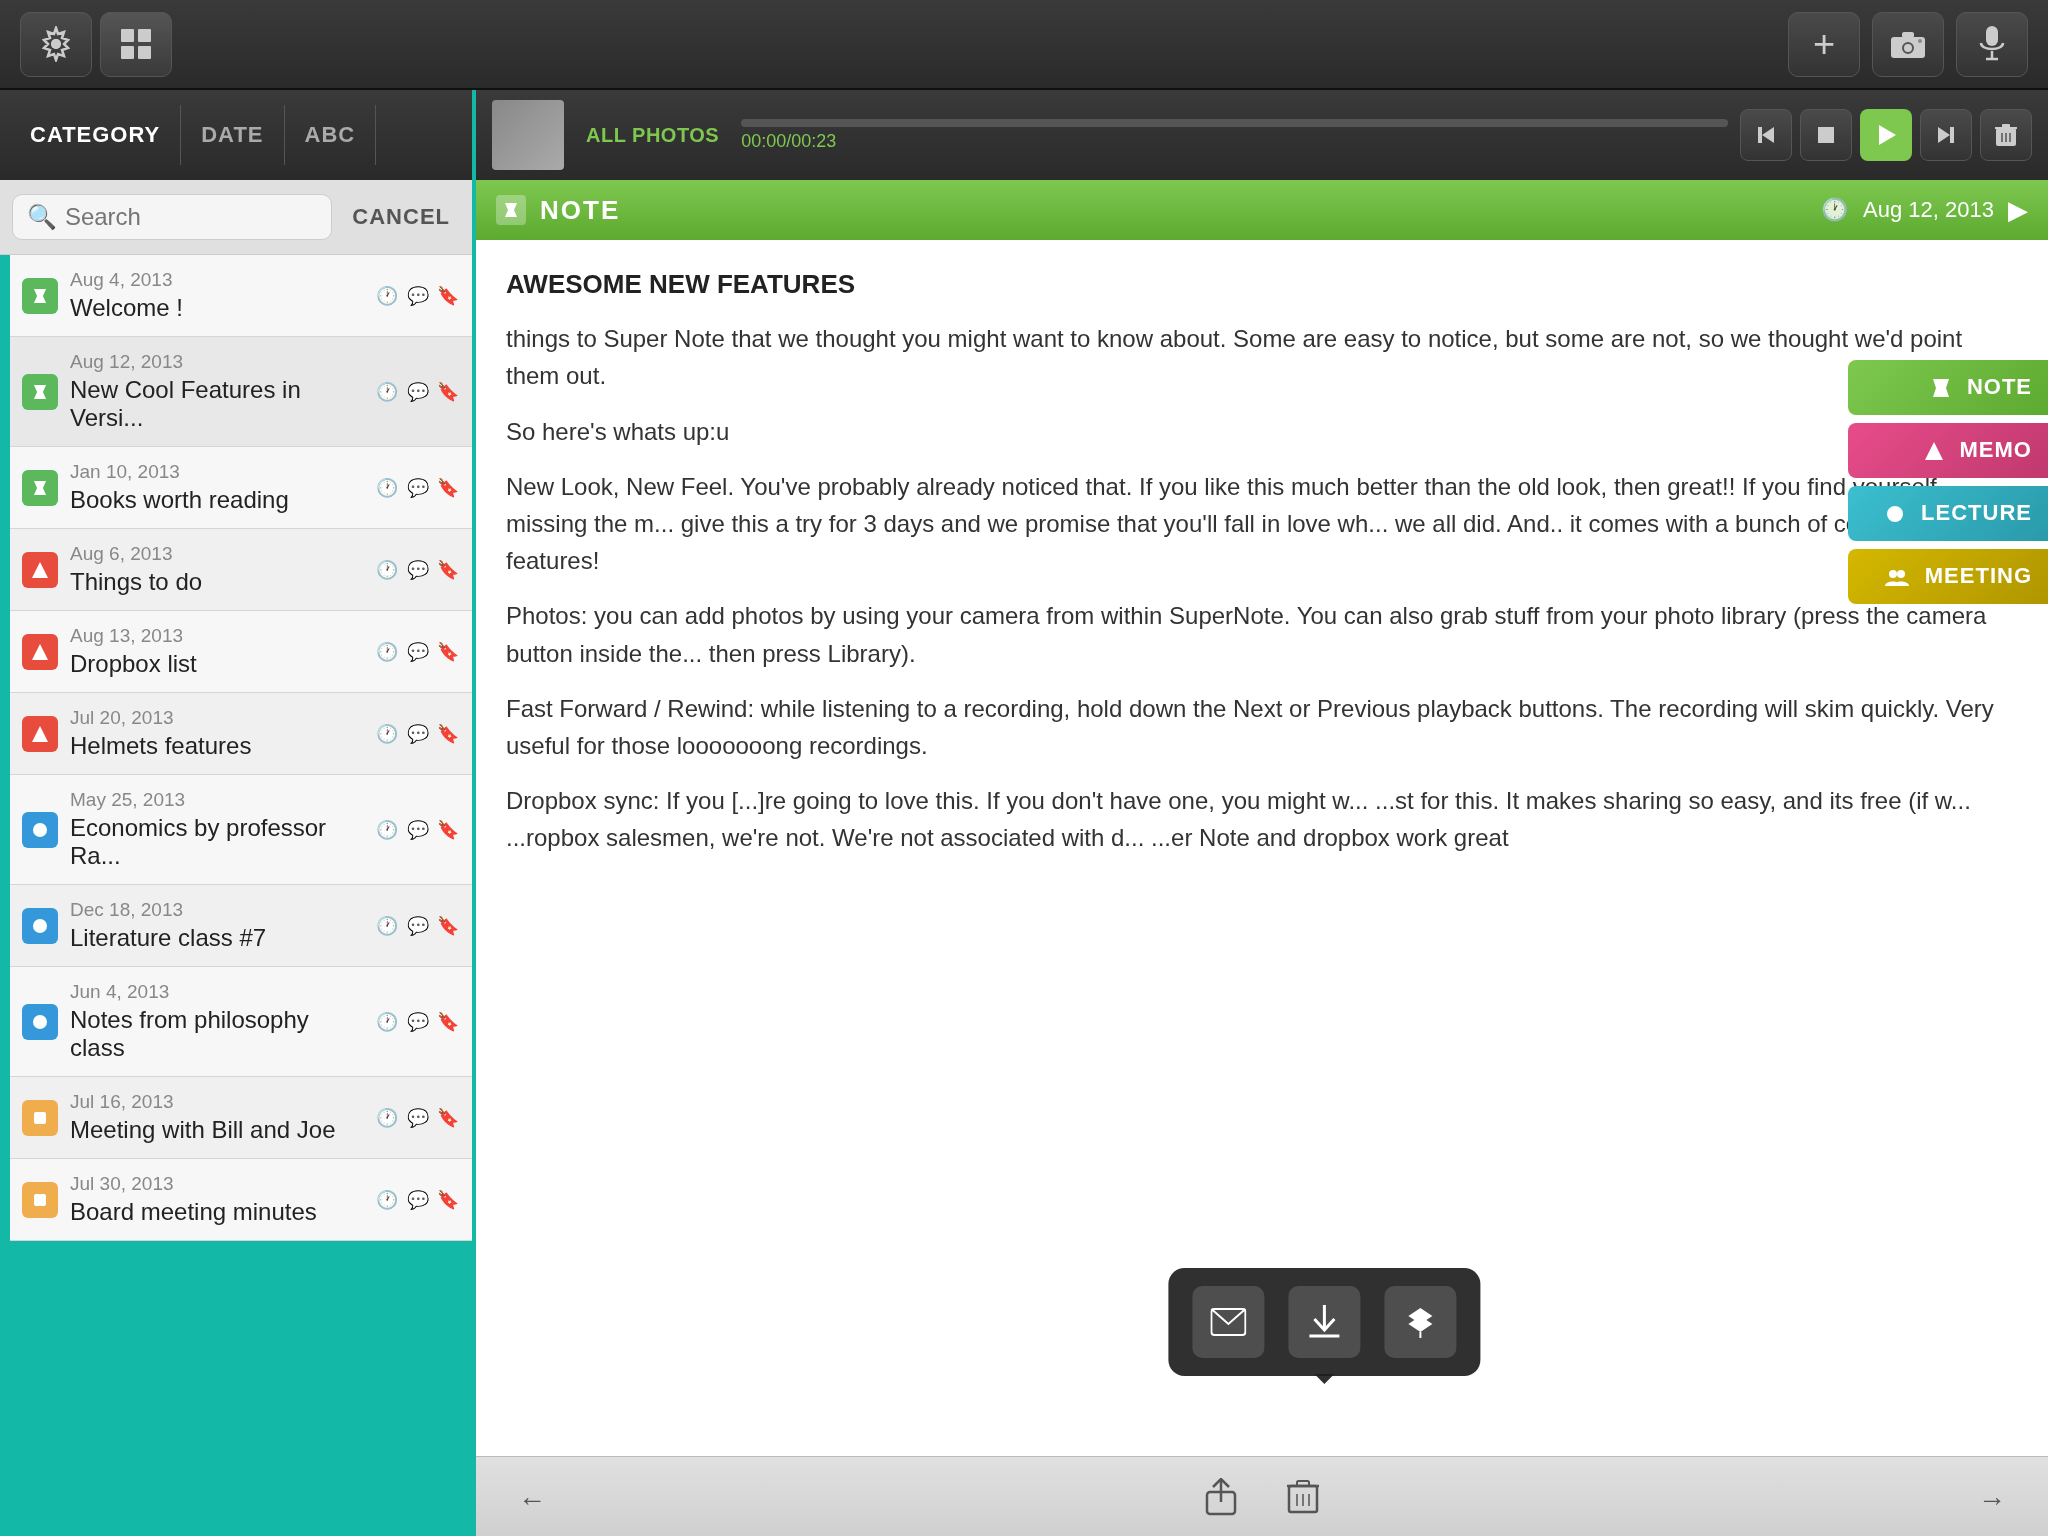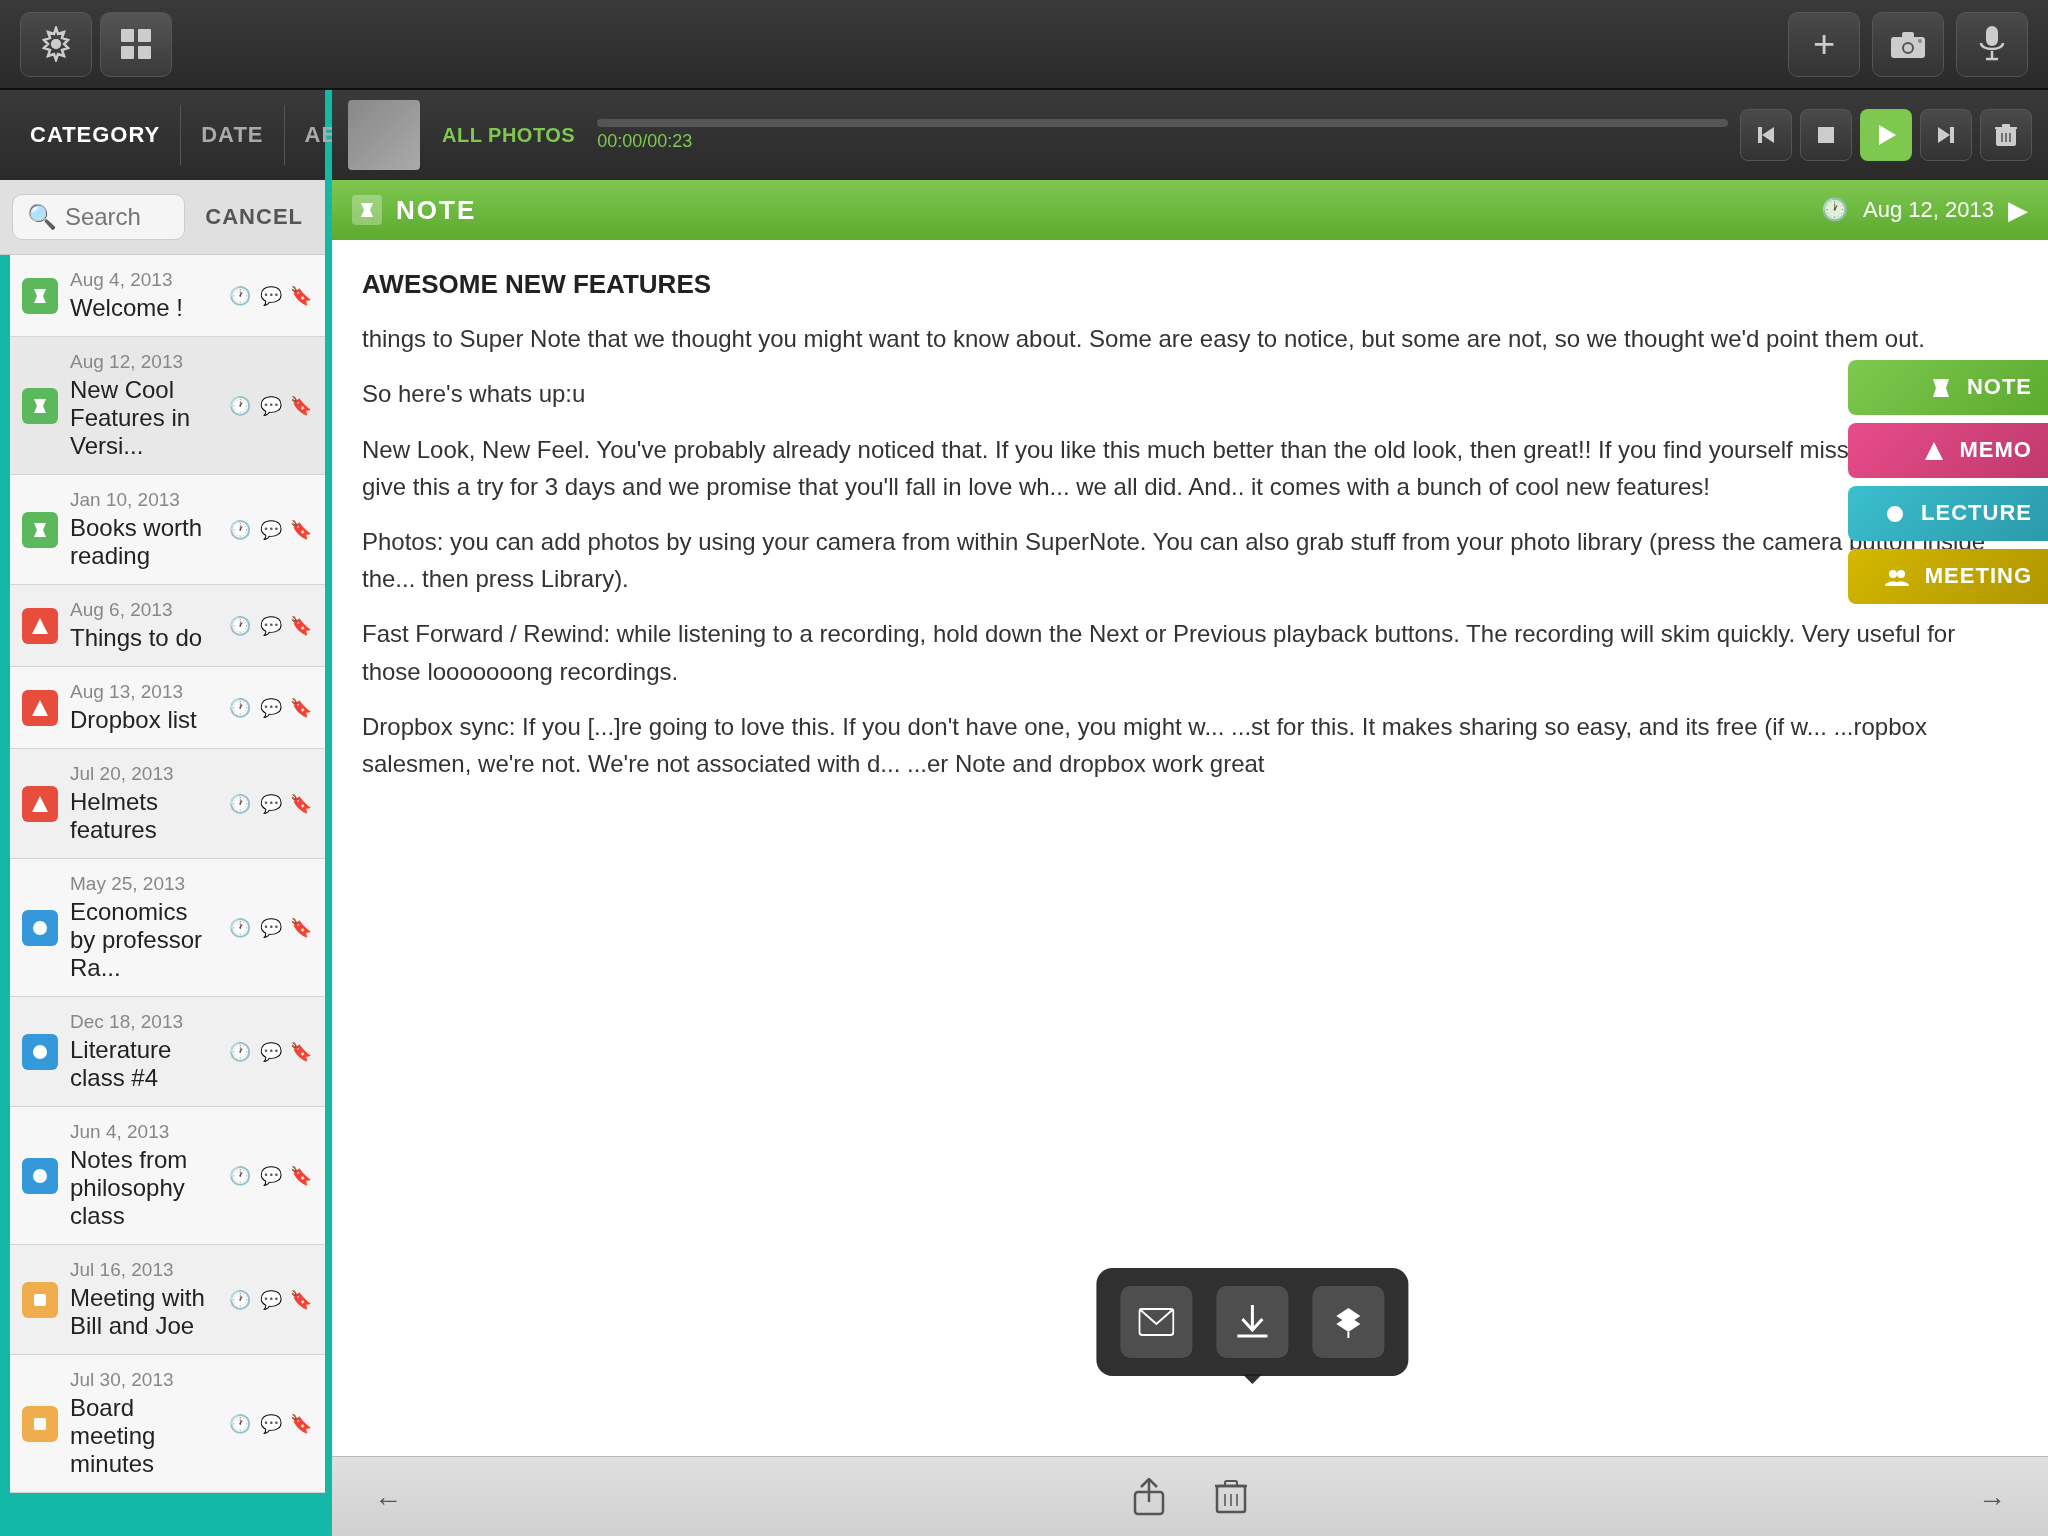--- a/index.html
+++ b/index.html
@@ -45,26 +45,26 @@
 
     
     .main-content {
       display: flex;
       flex: 1;
       overflow: hidden;
     }
 
     
     .sidebar {
-      width: 332px;
+      width: 476px;
       background: #f0f0f0;
       display: flex;
       flex-direction: column;
       flex-shrink: 0;
-      border-right: 7px solid #14b8a6;
+      border-right: 4px solid #14b8a6;
     }
 
     
     .category-header {
       height: 90px;
       background: linear-gradient(180deg, #3a3a3a 0%, #2a2a2a 100%);
       display: flex;
       align-items: center;
       padding: 0 10px;
       gap: 0;
@@ -615,21 +615,21 @@
       </div>
 
       <div class="note-item">
         <div class="note-flag flag-blue">
           <svg width="18" height="18" viewBox="0 0 18 18" fill="white">
               <circle cx="9" cy="9" r="7"></circle>
             </svg>
         </div>
         <div class="note-info">
           <div class="note-date">Dec 18, 2013</div>
-          <div class="note-title">Literature class #4</div>
+          <div class="note-title">Literature class #7</div>
         </div>
         <div class="note-icons">
           <span>🕐</span>
           <span>💬</span>
           <span>🔖</span>
         </div>
       </div>
 
       <div class="note-item">
         <div class="note-flag flag-blue">

